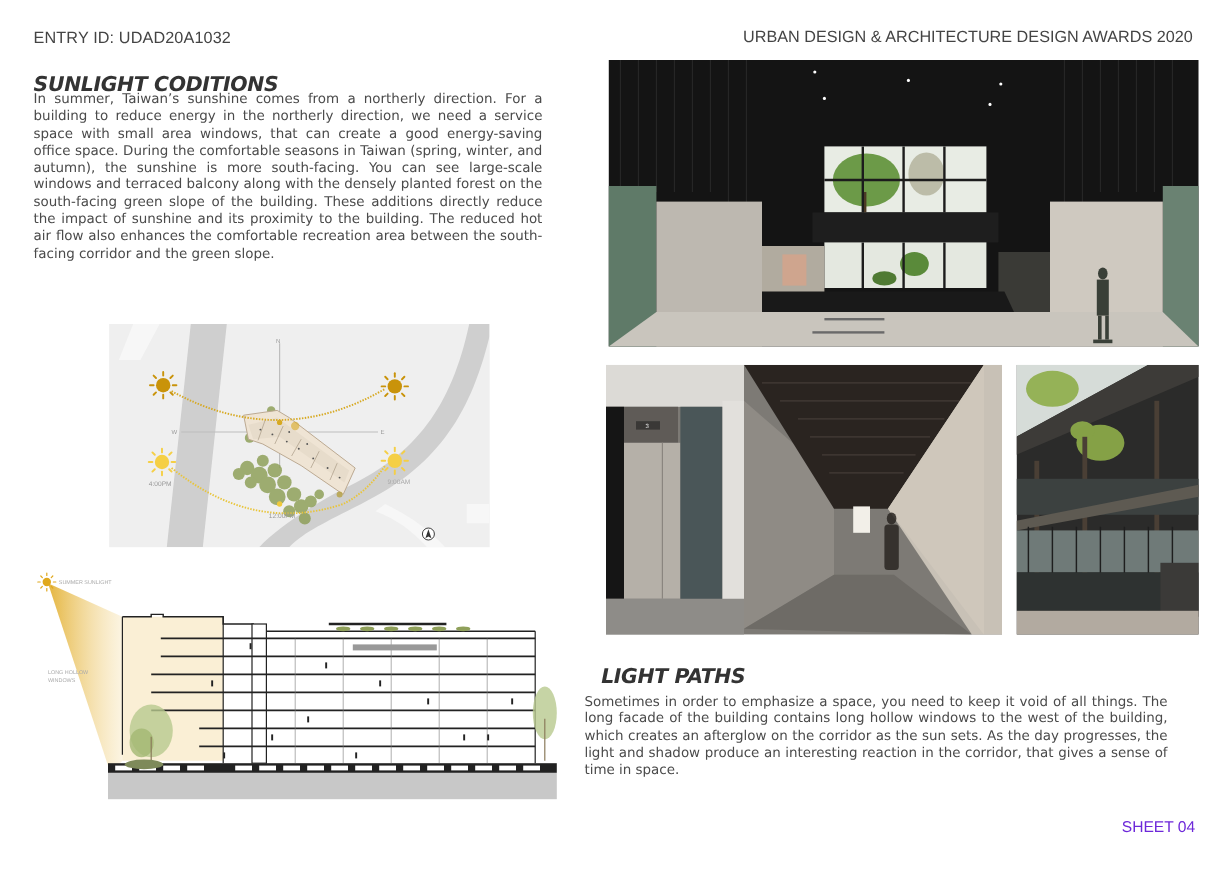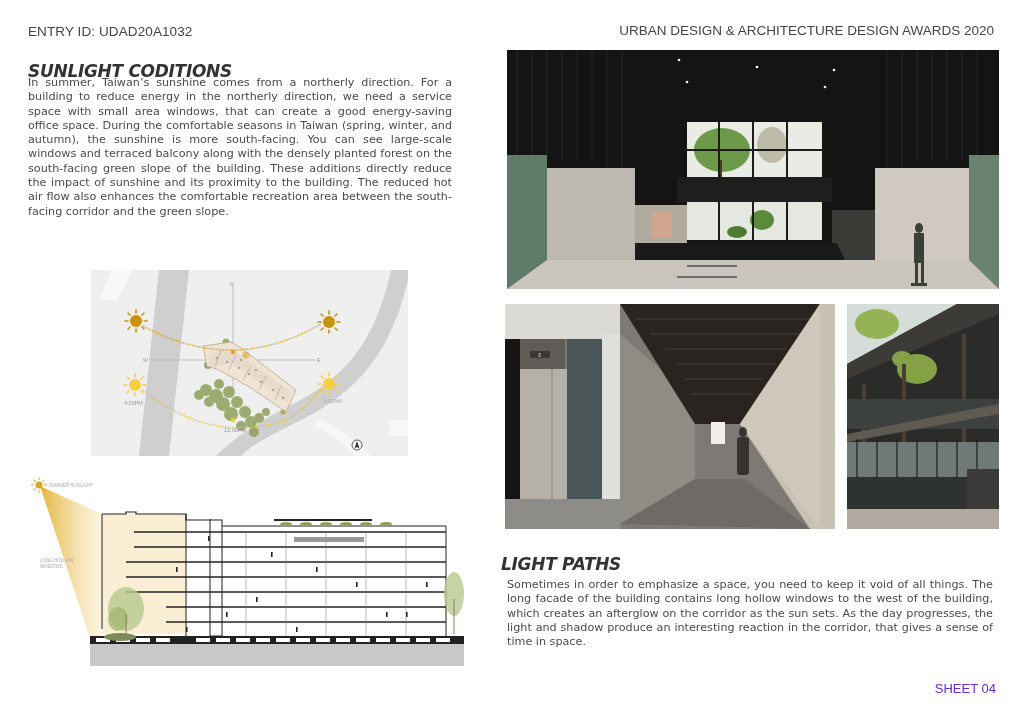--- a/index.html
+++ b/index.html
@@ -9,21 +9,21 @@
   .entry-id { position: absolute; left: 28px; top: 24px; font-family: "Liberation Sans", sans-serif; font-size: 13.5px; color: #444; letter-spacing: 0.1px; text-align: right; }
   .awards-title { position: absolute; right: 30px; top: 23px; font-family: "Liberation Sans", sans-serif; font-size: 13.5px; color: #444; }
   .sheet-no { position: absolute; right: 28px; top: 681px; font-family: "Liberation Sans", sans-serif; font-size: 13px; color: #6d28d9; }
 
   .section-heading { position: absolute; font-family: "DejaVu Sans", sans-serif; font-weight: bold; font-size: 17px; color: #333; letter-spacing: -0.3px; font-style: italic; }
   .sec1-heading { left: 28px; top: 61px; }
   .sec2-heading { left: 489px; top: 554px; margin-left: 12px; }
 
   .body-text { position: absolute; font-family: "DejaVu Sans", sans-serif; font-size: 11.2px; line-height: 14.3px; color: #4a4a4a; text-align: justify; }
   .sec1-text { left: 28px; top: 76px; width: 424px; }
-  .sec2-text { left: 507px; top: 578px; width: 486px; }
+  .sec2-text { left: 487px; top: 578px; width: 486px; }
 
   
   .site-plan { position: absolute; left: 91px; top: 270px; width: 317px; height: 186px; background: #efefef; overflow: hidden; }
   .site-plan svg { width: 100%; height: 100%; display: block; }
 
   
   .section-drawing { position: absolute; left: 26px; top: 474px; width: 444px; height: 200px; overflow: hidden; }
   .section-drawing svg { width: 100%; height: 100%; display: block; }
 
   

